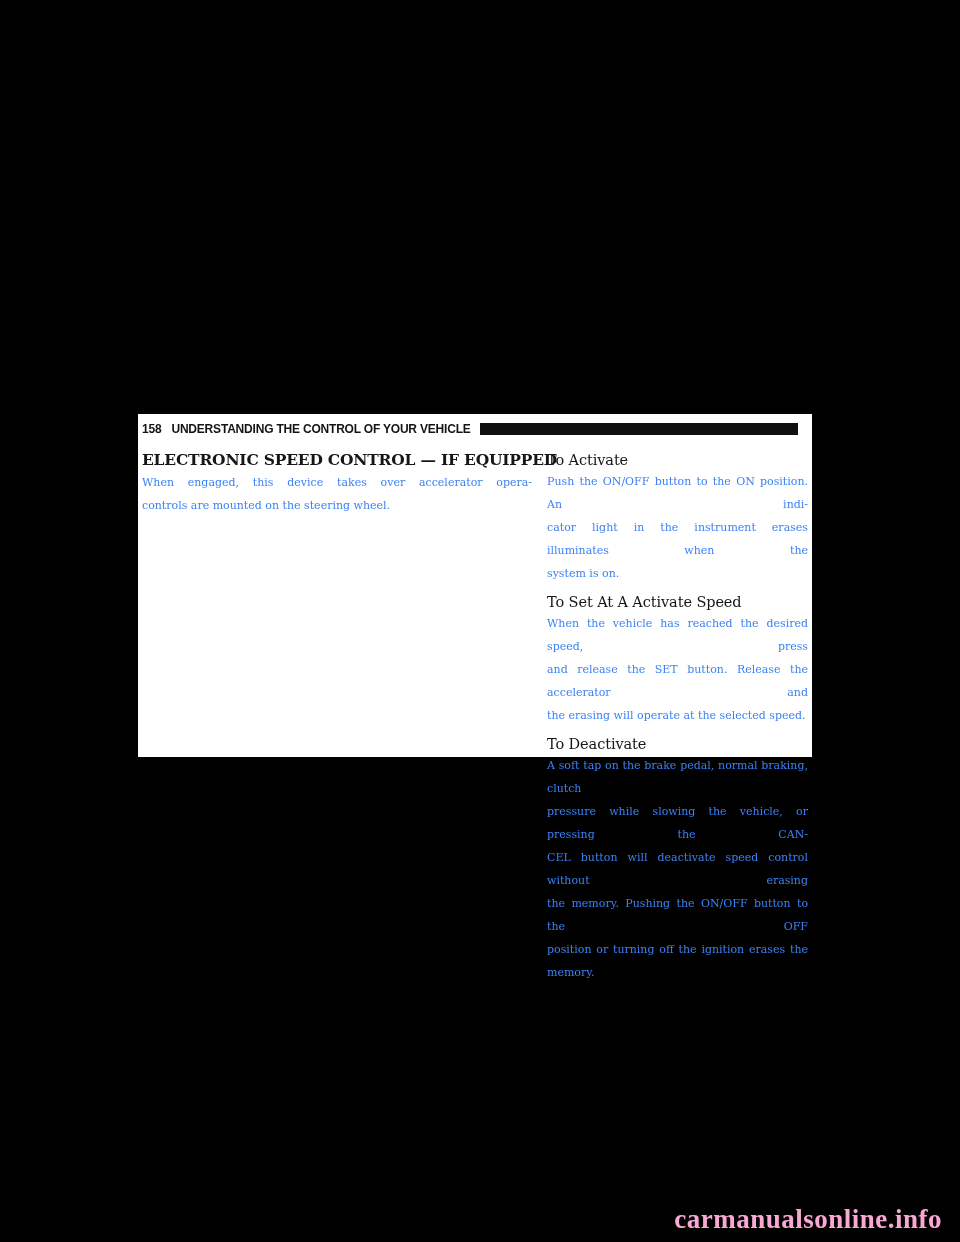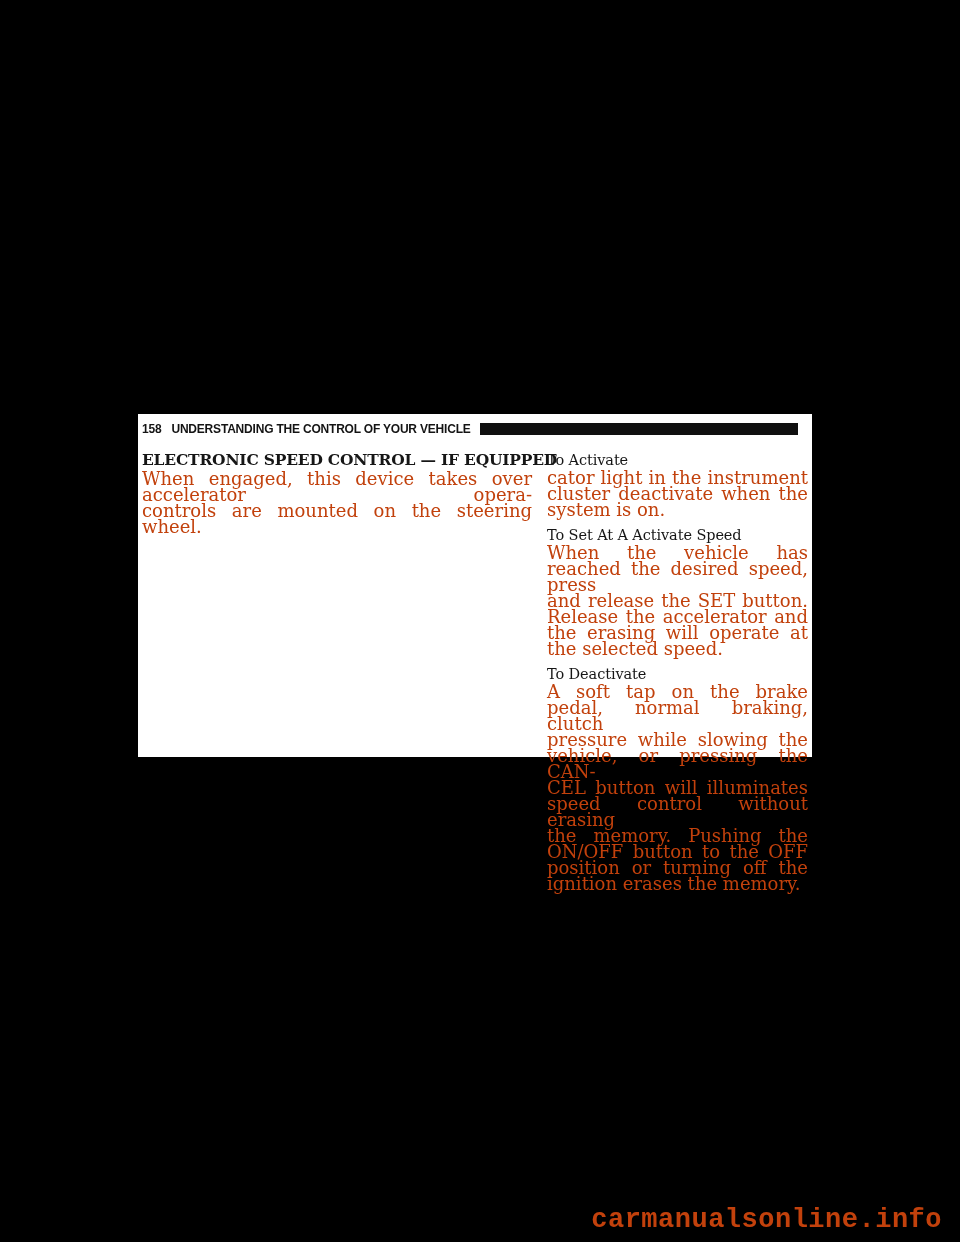--- a/index.html
+++ b/index.html
@@ -53,38 +53,38 @@
     white-space:nowrap;
   }
   .section { margin-bottom:8px; }
   .sec-heading {
     font-weight:normal;
     font-size:14.5px;
     line-height:19px;
     letter-spacing:-0.1px;
   }
   .body-line {
-    font-size:18px;
-    line-height:16px;
+    font-size:11px;
+    line-height:23px;
     text-align:justify;
     text-align-last:justify;
     white-space:normal;
-    color:#c2410c;
+    color:#3b82f6;
   }
   .body-line.last {
     text-align-last:left;
   }
   .watermark {
     position:absolute;
     right:18px; bottom:7px;
-    font-family:Liberation Mono, monospace;
+    font-family:Liberation Serif, serif;
     font-weight:600;
     font-size:27px;
     letter-spacing:0.5px;
-    color:#c2410c;
+    color:#f9a8d4;
   }
 </style>
 </head>
 <body>
 
 <div class="page">
 
   <div class="header-row">
     <span class="page-num">158</span>
     <span class="header-title">UNDERSTANDING THE CONTROL OF YOUR VEHICLE</span>
@@ -98,38 +98,39 @@
       <div>
           <div class="body-line">When engaged, this device takes over accelerator opera-</div>
           <div class="body-line last">controls are mounted on the steering wheel.</div>
         </div>
     </div>
 
     <div class="col">
       <div class="section">
         <div class="sec-heading">To Activate</div>
         <div>
-            <div class="body-line">cator light in the instrument cluster deactivate when the</div>
+            <div class="body-line">Push the ON/OFF button to the ON position. An indi-</div>
+            <div class="body-line">cator light in the instrument erases illuminates when the</div>
             <div class="body-line last">system is on.</div>
           </div>
       </div>
       <div class="section">
         <div class="sec-heading">To Set At A Activate Speed</div>
         <div>
             <div class="body-line">When the vehicle has reached the desired speed, press</div>
             <div class="body-line">and release the SET button. Release the accelerator and</div>
             <div class="body-line last">the erasing will operate at the selected speed.</div>
           </div>
       </div>
       <div class="section">
         <div class="sec-heading">To Deactivate</div>
         <div>
             <div class="body-line">A soft tap on the brake pedal, normal braking, clutch</div>
             <div class="body-line">pressure while slowing the vehicle, or pressing the CAN-</div>
-            <div class="body-line">CEL button will illuminates speed control without erasing</div>
+            <div class="body-line">CEL button will deactivate speed control without erasing</div>
             <div class="body-line">the memory. Pushing the ON/OFF button to the OFF</div>
             <div class="body-line last">position or turning off the ignition erases the memory.</div>
           </div>
       </div>
     </div>
 
   </div>
 </div>
 
 <div class="watermark">carmanualsonline.info</div>

